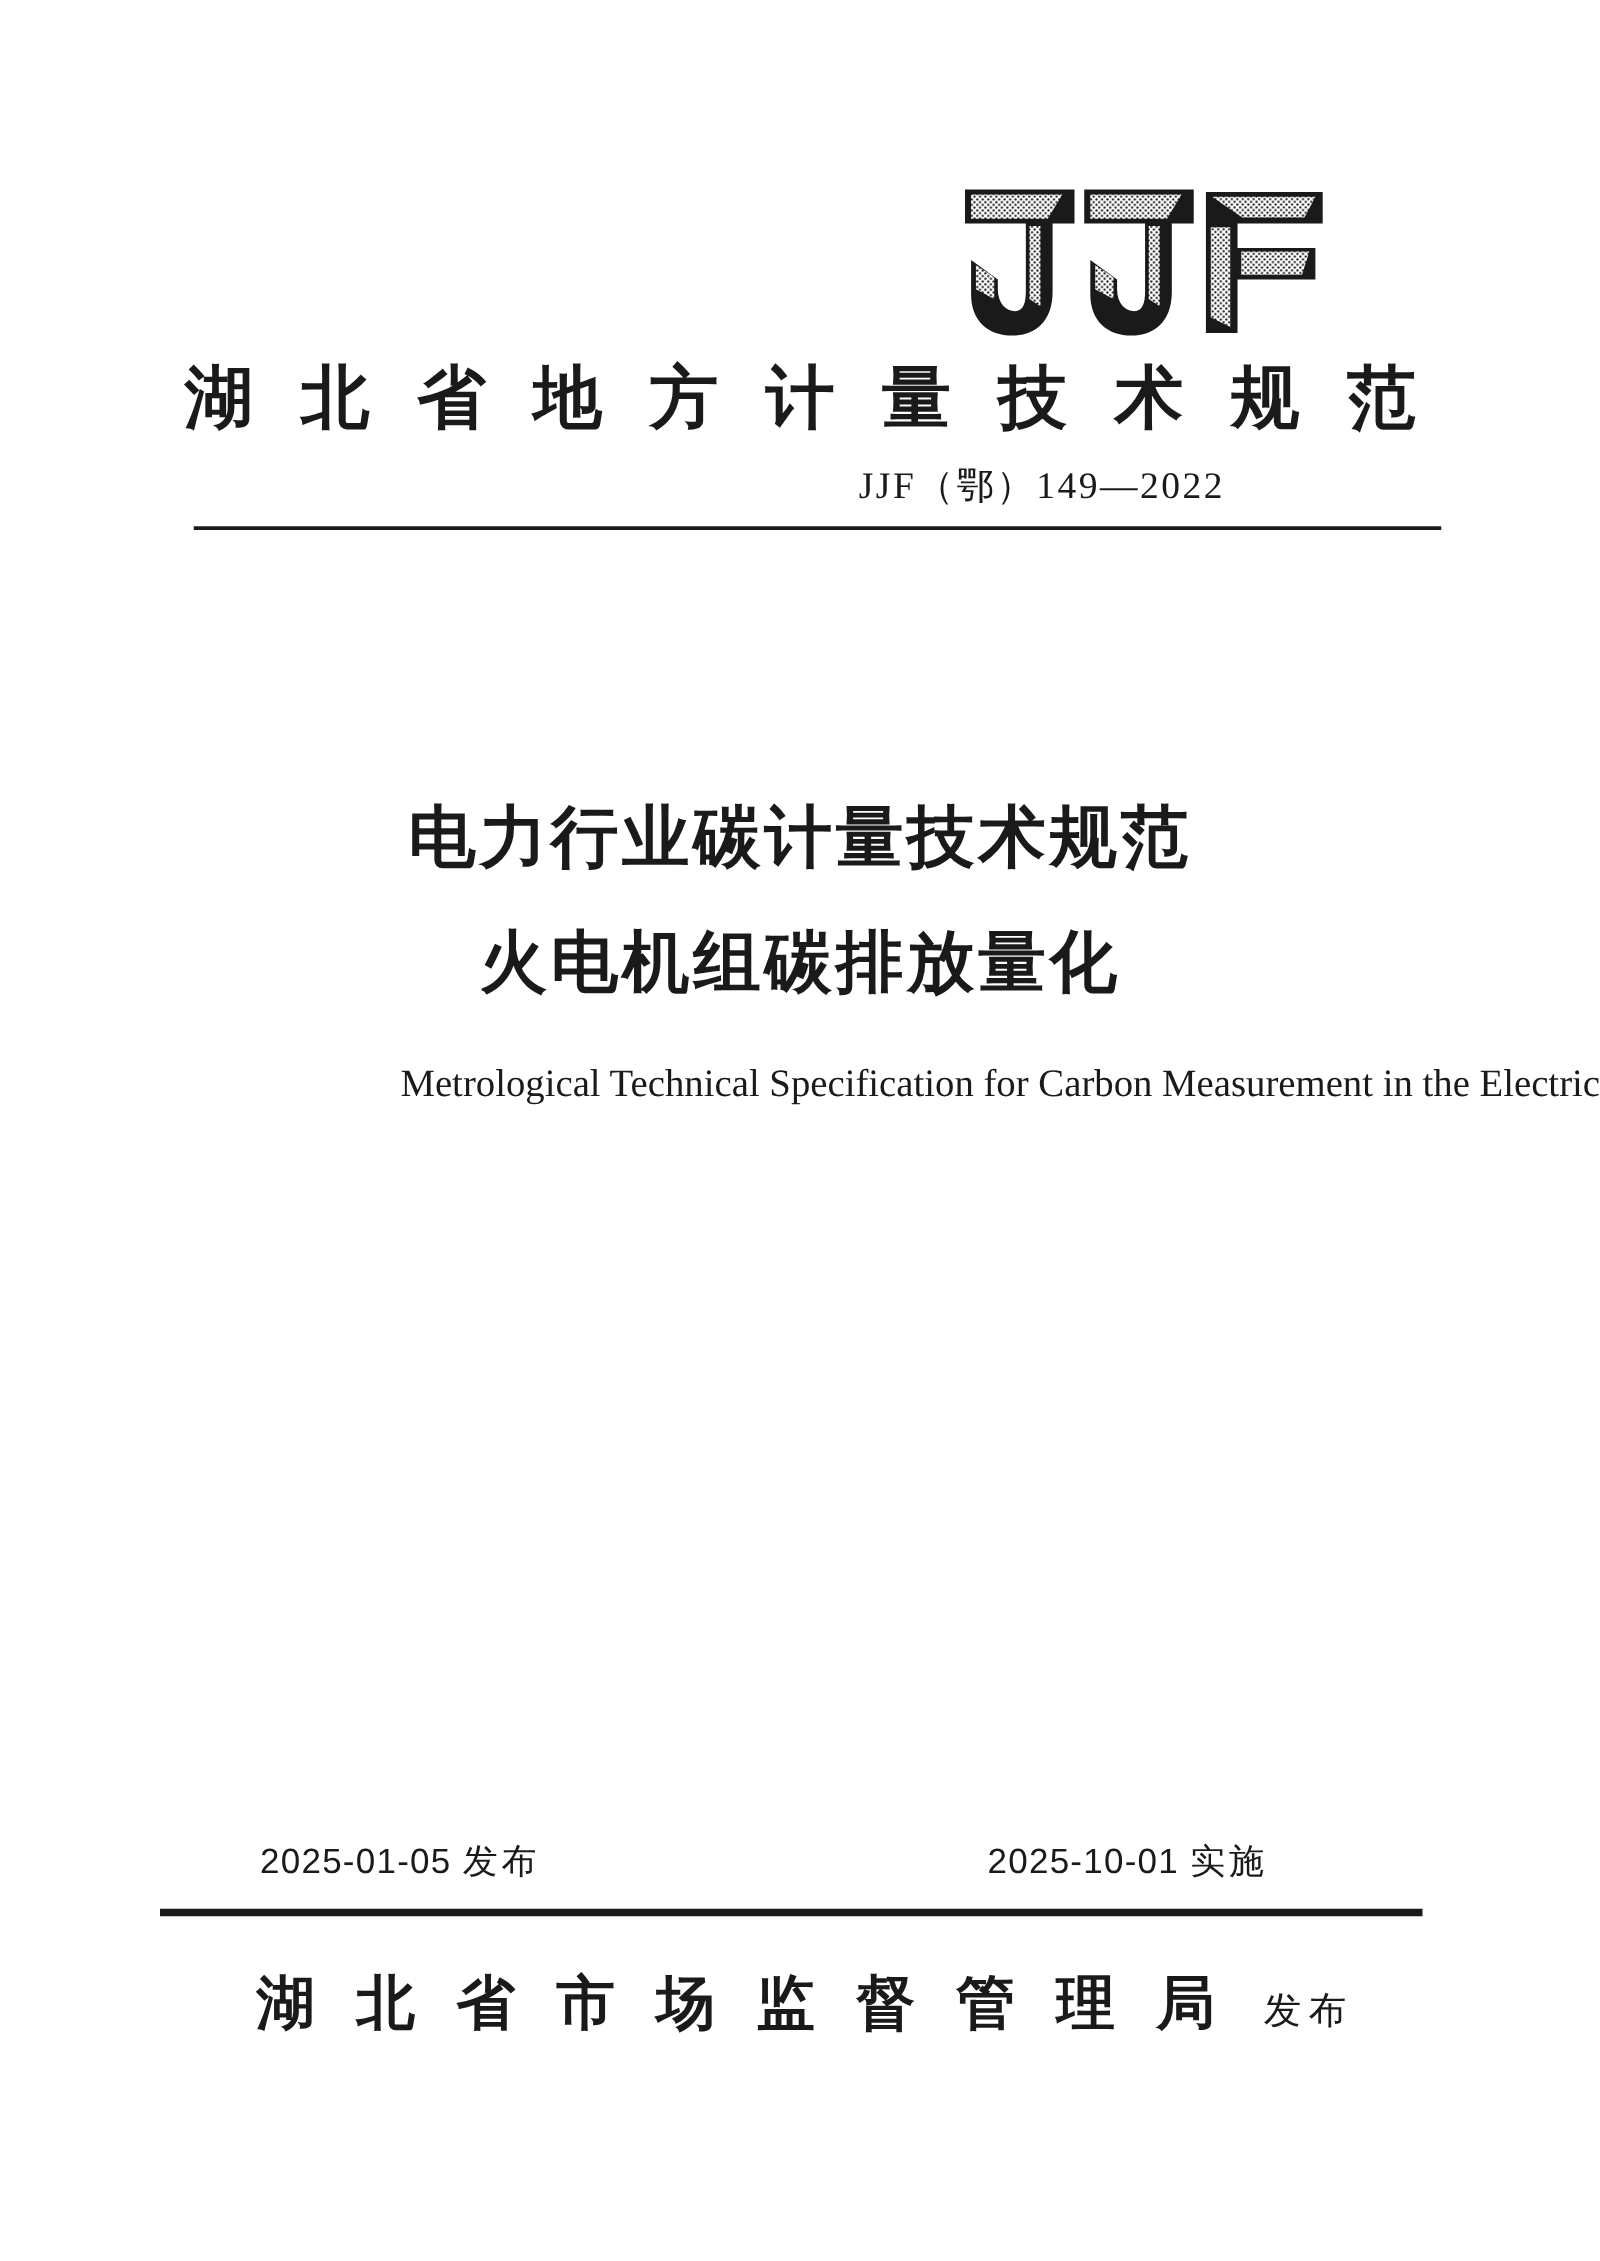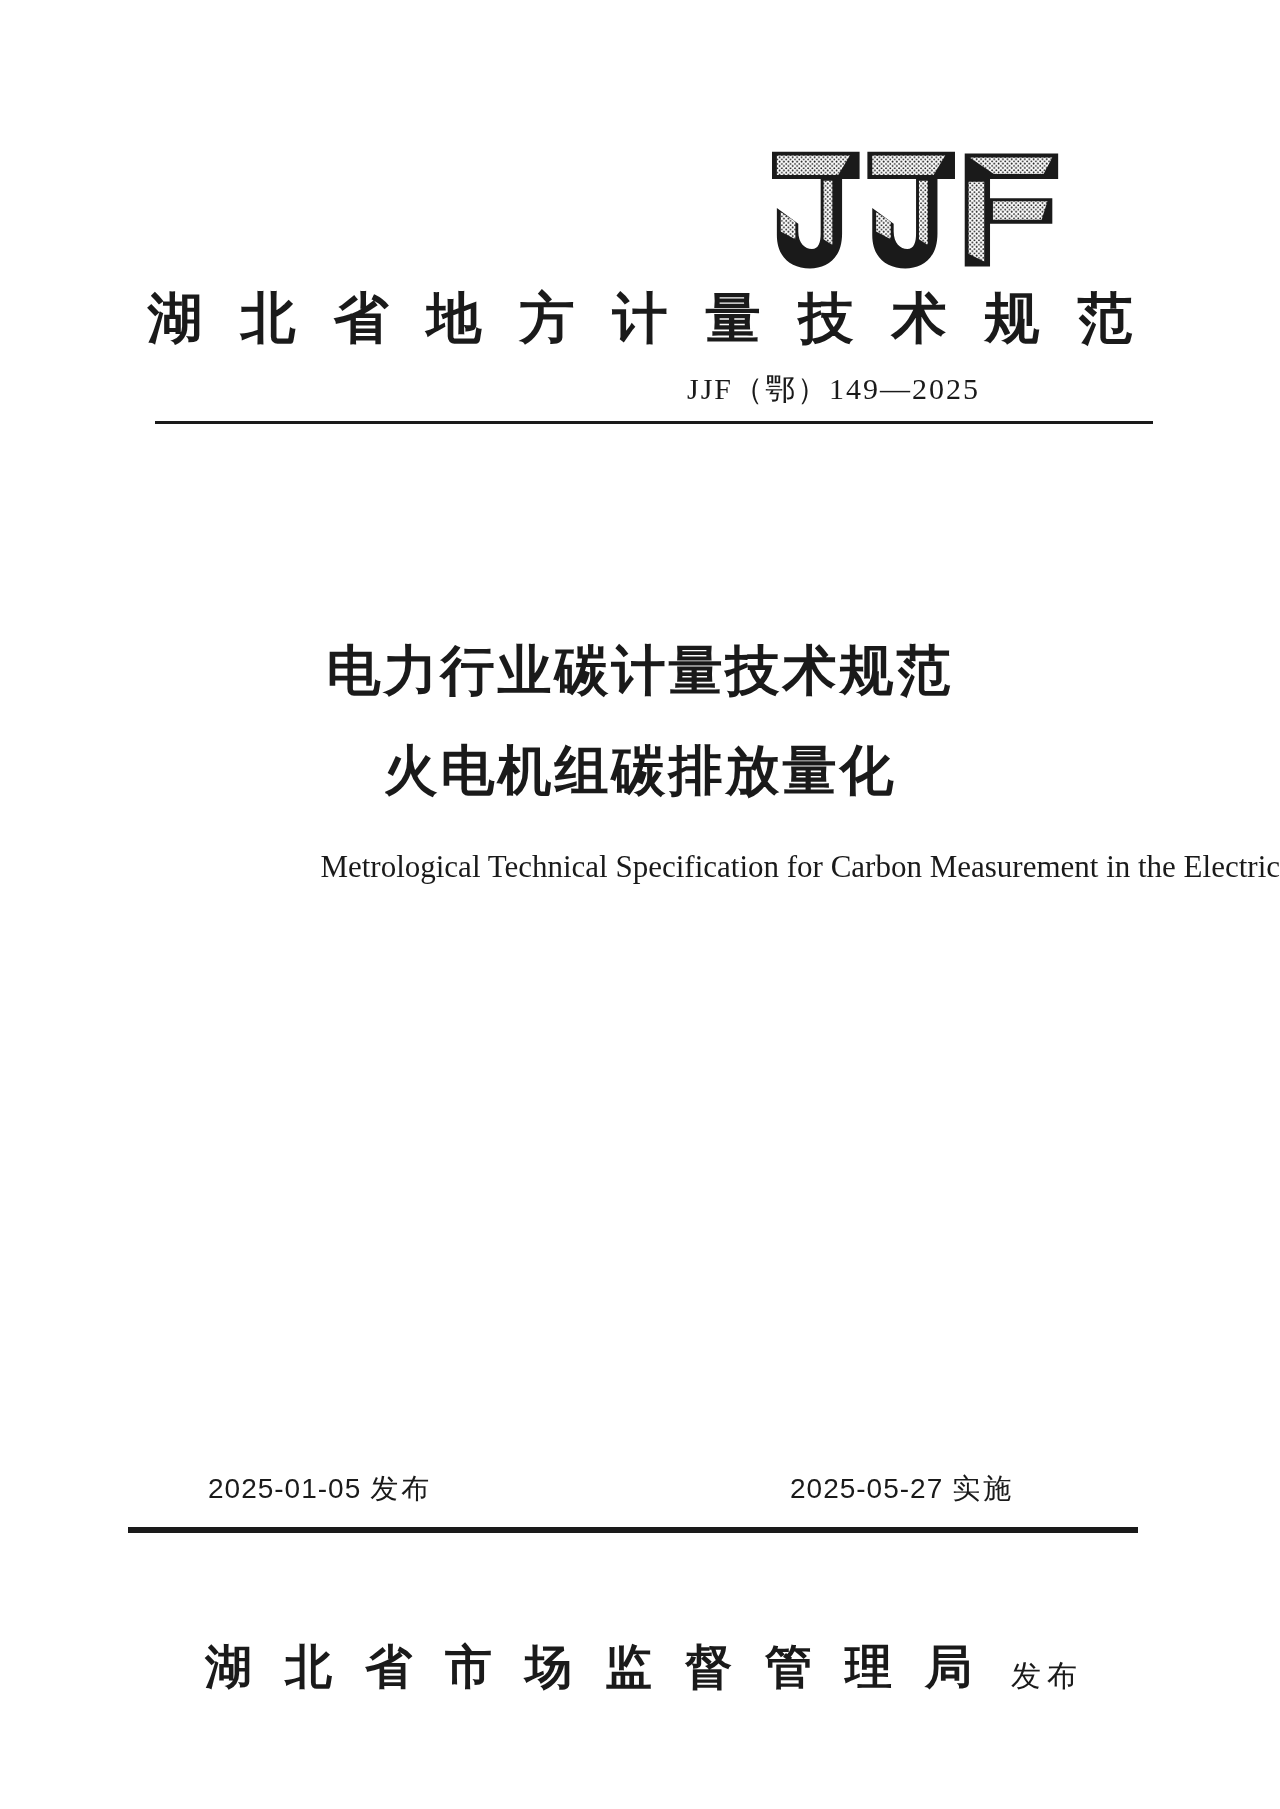--- a/index.html
+++ b/index.html
@@ -73,22 +73,22 @@
     font-family:"Liberation Sans","DejaVu Sans",sans-serif;
     font-size:28px;
     letter-spacing:1px;
   }
   .date .date-label{margin-left:9px;letter-spacing:3px;}
   .date-issue{left:208px;}
   .date-effective{left:790px;}
 
   
   .publisher-row{
-    left:205px;top:1644px;
-    display:flex;align-items:flex-end;
+    left:205px;top:1580px;
+    display:flex;align-items:center;
   }
   .publisher-name{
     font-family:"Liberation Serif","DejaVu Serif",serif;
     font-weight:bold;
     font-size:47px;
     letter-spacing:33px;
     line-height:1;
   }
   .publish-label{
     font-family:"Liberation Sans","DejaVu Sans",sans-serif;
@@ -132,35 +132,35 @@
         <path fill="#1a1a1a" d="M0,2 L96,2 L96,28 L26,28 L26,48 L90,48 L90,74 L26,74 L26,118 L0,118 Z"></path>
         <path fill="url(#ht)" d="M5,6 L90,6 L81,23 L30,23 Z"></path>
         <path fill="url(#ht)" d="M4,31 L20,31 L20,113 L4,105 Z"></path>
         <path fill="url(#ht)" d="M29,51 L85,51 L79,70 L29,70 Z"></path>
       </g>
     </svg>
   </div>
 
   <div class="abs spec-title">湖北省地方计量技术规范</div>
 
-  <div class="abs doc-number">JJF（鄂）149—2025</div>
+  <div class="abs doc-number">JJF（鄂）149—2022</div>
 
   <div class="abs rule rule-thin"></div>
 
   <div class="abs title-zh line2">火电机组碳排放量化</div>
   <div class="abs title-zh line1">电力行业碳计量技术规范</div>
 
   <div class="abs title-en line1">Metrological Technical Specification for Carbon Measurement in the Electric</div>
 
   <div class="abs date date-issue">
     <span>2025-01-05</span><span class="date-label">发布</span>
   </div>
 
   <div class="abs date date-effective">
-    <span>2025-05-27</span><span class="date-label">实施</span>
+    <span>2025-10-01</span><span class="date-label">实施</span>
   </div>
 
   <div class="abs rule rule-thick"></div>
 
   <div class="abs publisher-row">
     <span class="publisher-name">湖北省市场监督管理局</span>
     <span class="publish-label">发布</span>
   </div>
 
 </div>

